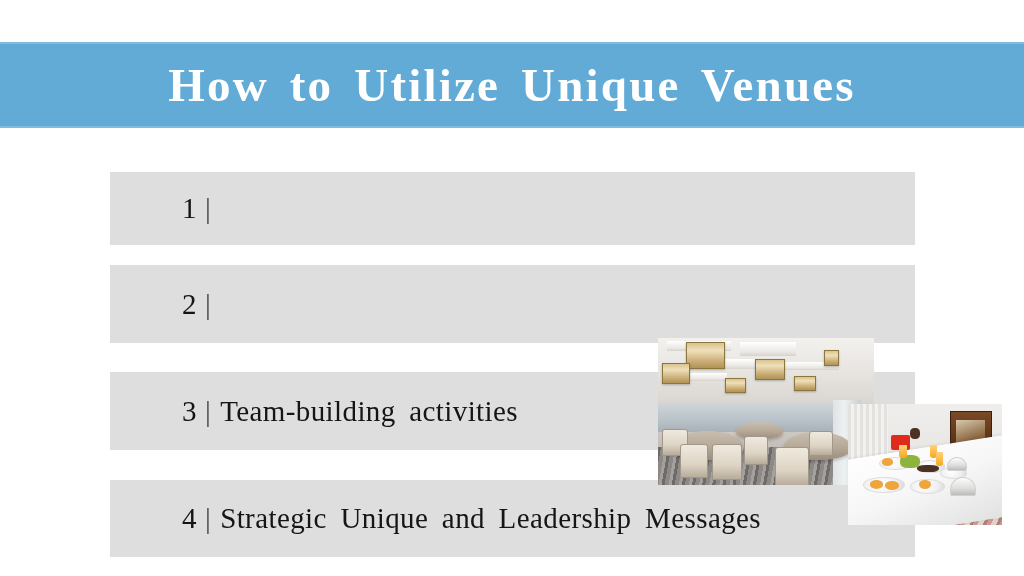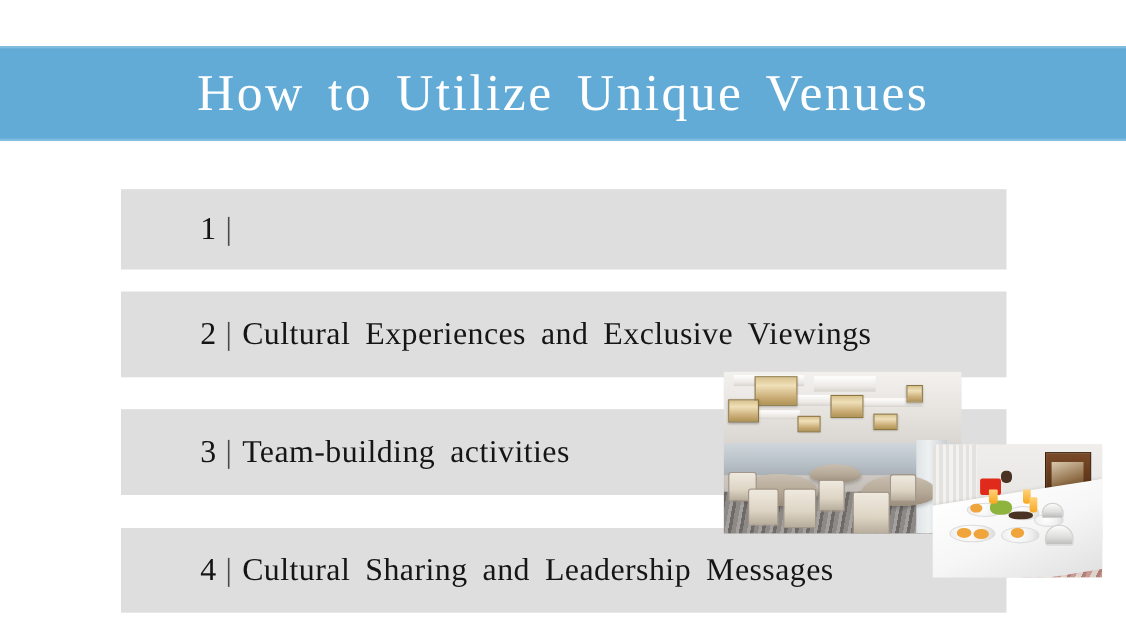--- a/index.html
+++ b/index.html
@@ -50,21 +50,21 @@
     position: absolute;
     left: 0;
     top: 0;
     width: 1024px;
     height: 86px;
     display: flex;
     align-items: center;
     justify-content: center;
     color: #ffffff;
     font-size: 47px;
-    font-weight: 400;
+    font-weight: 700;
     letter-spacing: 2.2px;
     word-spacing: 7px;
     white-space: nowrap;
   }
 
   
   .list-area {
     position: absolute;
     left: 0;
     top: 0;
@@ -242,37 +242,36 @@
       <div class="row-label">
         <span class="row-num">1</span>
         <span class="row-sep">|</span>
       </div>
     </div>
 
     <div class="row row-2">
       <div class="row-label">
         <span class="row-num">2</span>
         <span class="row-sep">|</span>
-        <span class="row-text">Cultural Experiences and Exclusive Viewings</span>
       </div>
     </div>
 
     <div class="row row-3">
       <div class="row-label">
         <span class="row-num">3</span>
         <span class="row-sep">|</span>
         <span class="row-text">Team-building activities</span>
       </div>
     </div>
 
     <div class="row row-4">
       <div class="row-label">
         <span class="row-num">4</span>
         <span class="row-sep">|</span>
-        <span class="row-text">Cultural Sharing and Leadership Messages</span>
+        <span class="row-text">Strategic Unique and Leadership Messages</span>
       </div>
     </div>
 
   </div>
 
   <div class="photo photo-banquet">
     <div class="bq-ceiling"></div>
     <div class="bq-windows"></div>
     <div class="bq-floor"></div>
 

